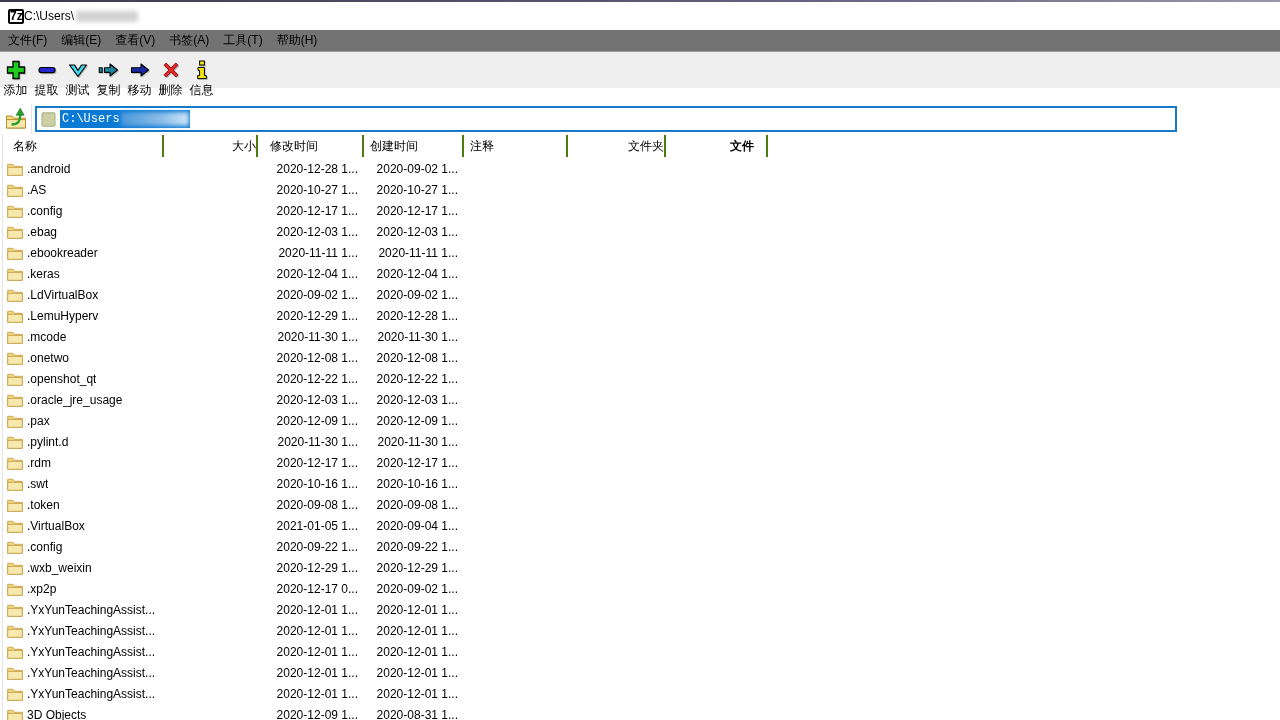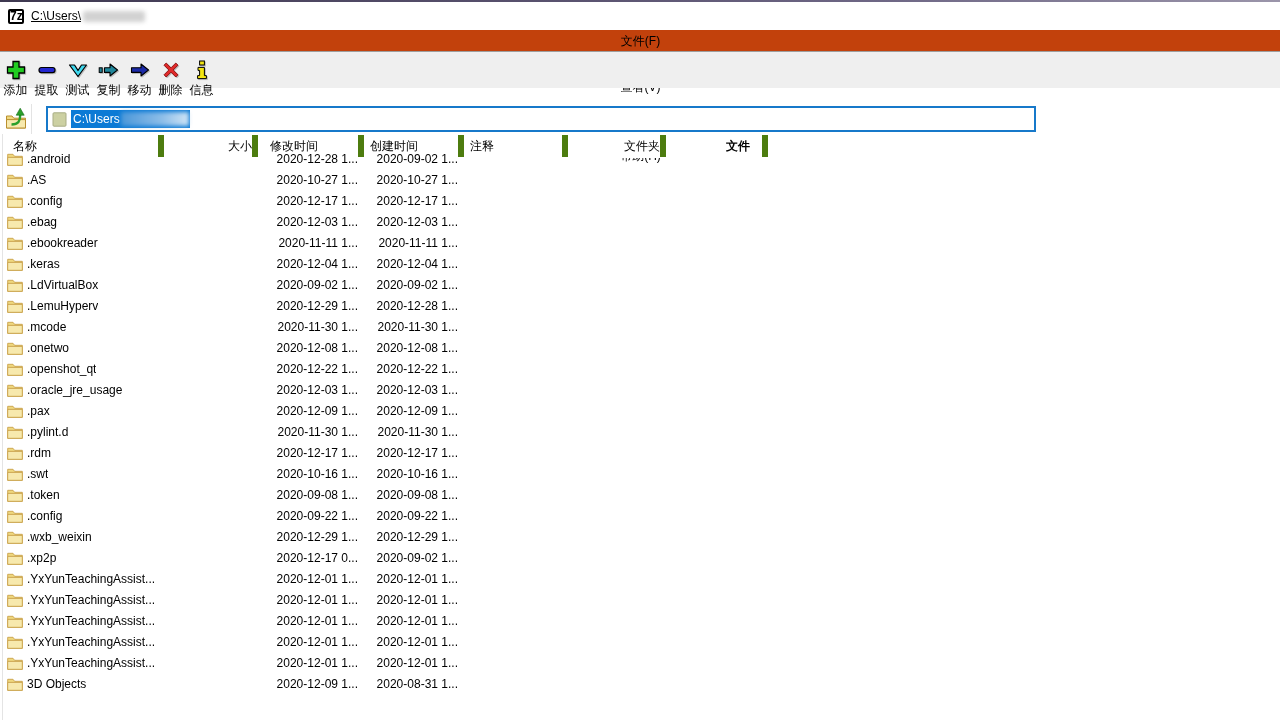--- a/index.html
+++ b/index.html
@@ -8,59 +8,59 @@
     font-family:"Liberation Sans","DejaVu Sans",sans-serif;font-size:12px;color:#000;
     position:relative;
   }
   .top-edge{position:absolute;top:0;left:0;width:1280px;height:2px;
     background:linear-gradient(90deg,#3e3850,#5a5370 45%,#6f6886 70%,#9b95aa);}
   
   .titlebar{position:absolute;top:2px;left:0;width:1280px;height:28px;background:#fff;
     display:flex;align-items:center;padding-left:8px;box-sizing:border-box;}
   .app-icon{width:16px;height:15px;border:2px solid #000;border-radius:2px;box-sizing:border-box;
     font-weight:bold;font-size:12px;line-height:10px;text-align:center;flex:0 0 auto;}
-  .window-title{margin-left:7px;white-space:pre;text-decoration:underline;}
+  .window-title{white-space:pre;}
   .redact{background:#d2d2d2;filter:blur(2px);border-radius:2px;}
   .redact-title{width:62px;height:11px;margin-left:2px;}
   
-  .menubar{position:absolute;top:30px;left:0;width:1280px;height:21px;background:#c2410c;
-    display:flex;align-items:center;padding-left:1px;box-sizing:border-box;flex-direction:column;}
+  .menubar{position:absolute;top:30px;left:0;width:1280px;height:21px;background:#737373;
+    display:flex;align-items:center;padding-left:1px;box-sizing:border-box;}
   .menu-item{padding:3px 7px;cursor:default;}
   
   .toolbar{position:absolute;top:51px;left:0;width:1280px;height:37px;background:#efefef;
     border-top:1px solid #9e9e9e;box-sizing:border-box;display:flex;align-items:flex-start;}
   .tb-btn{width:31px;display:flex;flex-direction:column;align-items:center;padding-top:7px;}
   .tb-icon{width:22px;height:22px;display:block;}
   .tb-icon svg{filter:drop-shadow(1.5px 1.5px 0 #bdbdbd);}
   .tb-label{margin-top:1px;white-space:nowrap;}
   
   .addressrow{position:absolute;top:103px;left:0;width:1280px;height:31px;background:#fff;}
   .up-btn{position:absolute;left:4px;top:4px;width:25px;height:24px;border:none;background:transparent;padding:0;}
   .addr-sep{position:absolute;left:31px;top:1px;height:30px;width:1px;background:#e3e3e3;}
-  .addressbox{position:absolute;left:46px;top:3px;width:990px;height:26px;box-sizing:border-box;
-    border:2px solid var(--addr-border,#1779ca);background:#fff;display:flex;align-items:center;padding-left:4px;}
+  .addressbox{position:absolute;left:35px;top:3px;width:1142px;height:26px;box-sizing:border-box;
+    border:2px solid var(--addr-border,#1779ca);background:#fff;display:flex;align-items:center;padding-left:4px;font-family:Liberation Mono, monospace;}
   .addr-folder{width:16px;height:15px;flex:0 0 auto;}
   .sel{display:flex;align-items:center;height:18px;margin-left:3px;padding:0 1px 0 2px;
     background:var(--sel,#0b7ad5);color:#fff;white-space:pre;}
   .redact-addr{width:68px;height:14px;margin-left:1px;border-radius:1px;
     background:linear-gradient(90deg,#4a97d9,#8cbde8 60%,#cfe4f5);filter:blur(2px);}
   
   .left-line{position:absolute;left:2px;top:134px;height:586px;width:1px;background:#e4e4e4;}
   .header{position:absolute;top:134px;left:3px;height:24px;display:flex;background:#fff;}
-  .hcell{box-sizing:border-box;border-right:6px solid #4d7c0f;display:flex;align-items:center;
+  .hcell{box-sizing:border-box;border-right:2px solid #4d7c0f;display:flex;align-items:center;
     height:22px;margin-top:1px;white-space:nowrap;overflow:hidden;}
   .hcell:nth-child(1){width:161px;padding-left:10px;}
   .hcell:nth-child(2){width:94px;justify-content:flex-end;padding-right:0;}
   .hcell:nth-child(3){width:106px;padding-left:12px;}
   .hcell:nth-child(4){width:100px;padding-left:6px;}
   .hcell:nth-child(5){width:104px;padding-left:6px;}
   .hcell:nth-child(6){width:98px;justify-content:flex-end;padding-right:0;}
   .hcell:nth-child(7){width:102px;justify-content:flex-end;padding-right:12px;font-weight:bold;}
   
-  .list{position:absolute;top:148px;left:3px;width:1276px;height:562px;overflow:hidden;}
+  .list{position:absolute;top:158px;left:3px;width:1276px;height:562px;overflow:hidden;}
   .row{height:21px;display:flex;align-items:center;}
   .cell{box-sizing:border-box;}
   .cell-name{width:255px;display:flex;align-items:center;padding-left:4px;gap:4px;}
   .cell-name .fname{white-space:nowrap;overflow:hidden;}
   .ficon{width:16px;height:14px;flex:0 0 auto;display:block;}
   .cell-mod{width:106px;text-align:right;padding-right:6px;white-space:nowrap;}
   .cell-cre{width:100px;text-align:right;padding-right:6px;white-space:nowrap;}
 </style>
 </head>
 <body style="--sel: #0b7ad5; --addr-border: #1779ca;">
@@ -349,20 +349,31 @@
     </div>
     <div class="cell cell-mod">2020-09-08 1...</div>
     <div class="cell cell-cre">2020-09-08 1...</div>
   </div>
     <div class="row">
     <div class="cell cell-name">
       <span class="ficon"><svg width="16" height="14" viewBox="0 0 16 14" xmlns="http://www.w3.org/2000/svg">
     <path d="M0.7 2.3 H6 L7.6 4.3 H15.3 V13.3 H0.7 Z" fill="#efd87e" stroke="#c9a14c" stroke-width="0.9"></path>
     <path d="M0.7 5.4 H15.3 V13.3 H0.7 Z" fill="#f7e9ad" stroke="#c9a14c" stroke-width="0.9"></path>
   </svg></span>
+      <span class="fname">.VirtualBox</span>
+    </div>
+    <div class="cell cell-mod">2021-01-05 1...</div>
+    <div class="cell cell-cre">2020-09-04 1...</div>
+  </div>
+    <div class="row">
+    <div class="cell cell-name">
+      <span class="ficon"><svg width="16" height="14" viewBox="0 0 16 14" xmlns="http://www.w3.org/2000/svg">
+    <path d="M0.7 2.3 H6 L7.6 4.3 H15.3 V13.3 H0.7 Z" fill="#efd87e" stroke="#c9a14c" stroke-width="0.9"></path>
+    <path d="M0.7 5.4 H15.3 V13.3 H0.7 Z" fill="#f7e9ad" stroke="#c9a14c" stroke-width="0.9"></path>
+  </svg></span>
       <span class="fname">.config</span>
     </div>
     <div class="cell cell-mod">2020-09-22 1...</div>
     <div class="cell cell-cre">2020-09-22 1...</div>
   </div>
     <div class="row">
     <div class="cell cell-name">
       <span class="ficon"><svg width="16" height="14" viewBox="0 0 16 14" xmlns="http://www.w3.org/2000/svg">
     <path d="M0.7 2.3 H6 L7.6 4.3 H15.3 V13.3 H0.7 Z" fill="#efd87e" stroke="#c9a14c" stroke-width="0.9"></path>
     <path d="M0.7 5.4 H15.3 V13.3 H0.7 Z" fill="#f7e9ad" stroke="#c9a14c" stroke-width="0.9"></path>

